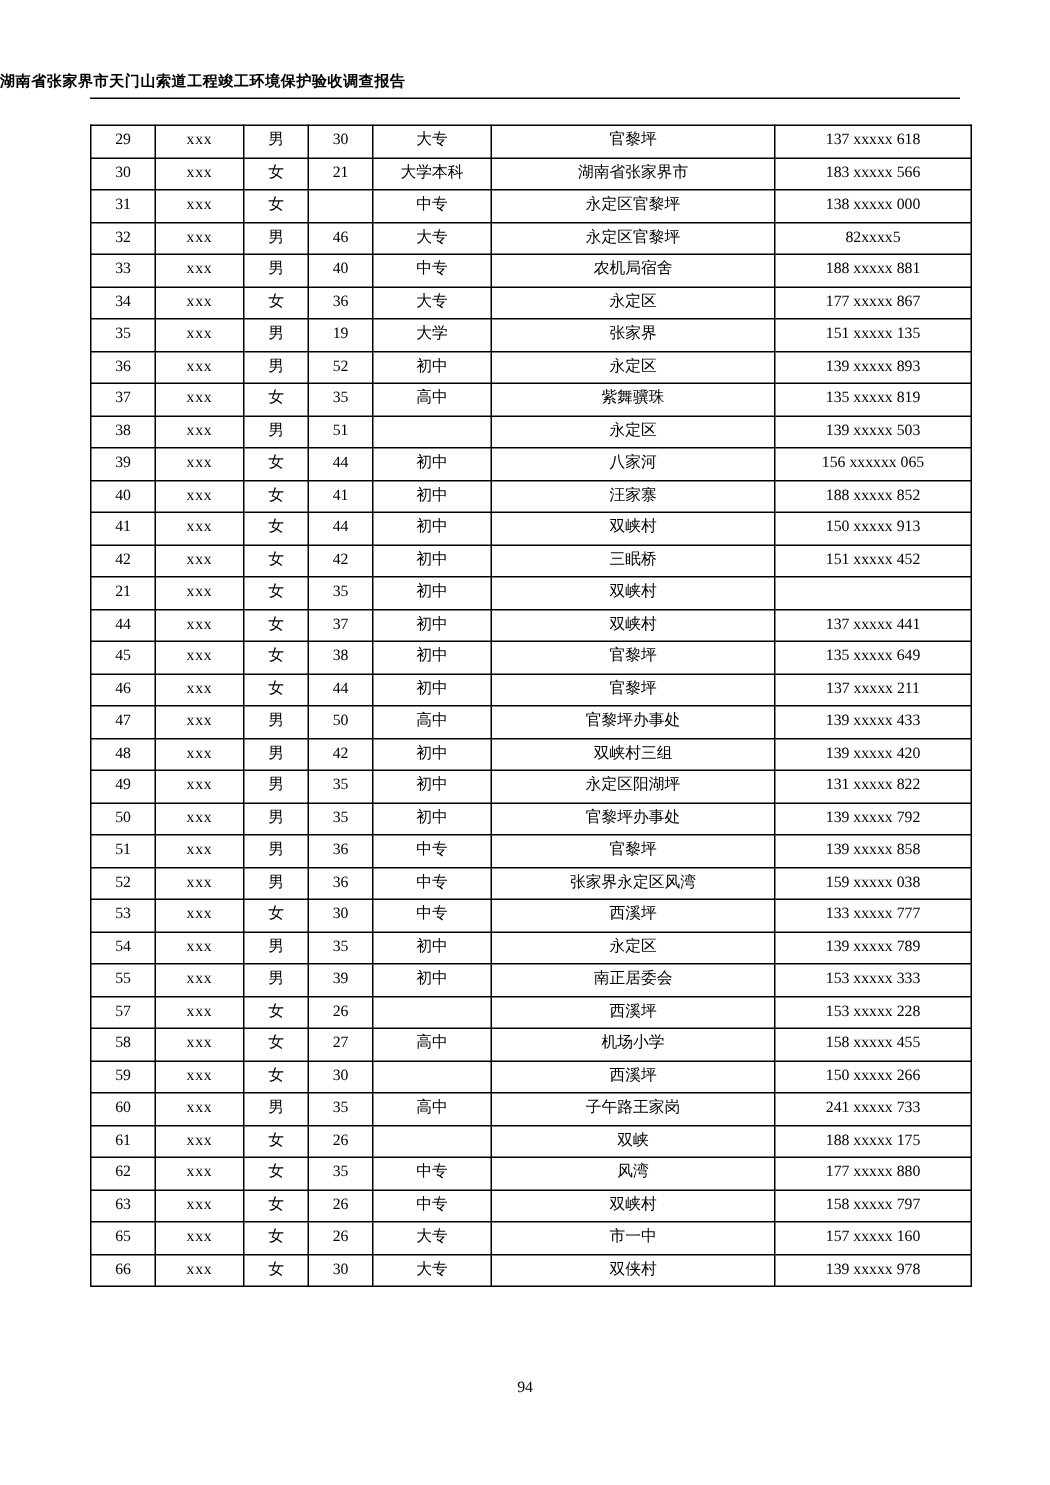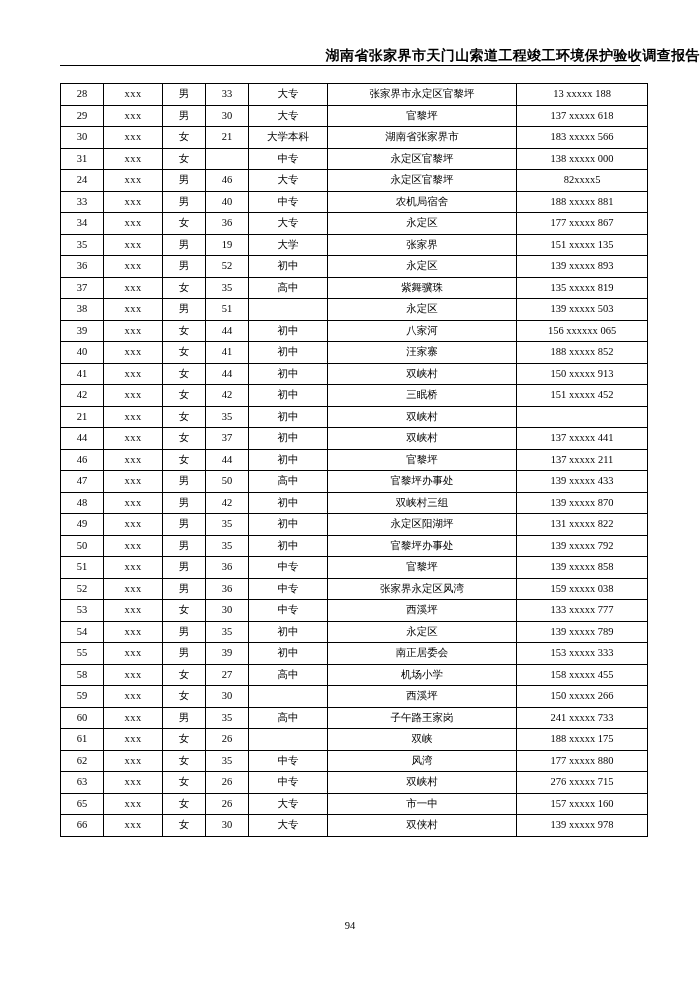--- a/index.html
+++ b/index.html
@@ -20,22 +20,22 @@
     width: 700px;
     height: 990px;
     box-sizing: border-box;
     padding: 0 60px;
   }
   .header {
     position: absolute;
     top: 47px;
     left: 0;
     right: 0;
-    text-align: right;
-    font-size: 14px;
+    text-align: left;
+    font-size: 10px;
     font-weight: bold;
     letter-spacing: 0.4px;
     font-family: Liberation Sans, sans-serif;
   }
   .header-rule {
     position: absolute;
     top: 65px;
     left: 60px;
     right: 60px;
     border-bottom: 0.8px solid #000;
@@ -79,29 +79,20 @@
 <body>
 
 <div class="page">
 
   <div class="header">湖南省张家界市天门山索道工程竣工环境保护验收调查报告</div>
   <div class="header-rule"></div>
 
   <table class="data">
     <tbody>
         <tr>
-          <td class="c-num">28</td>
-          <td class="c-name">xxx</td>
-          <td class="c-sex">男</td>
-          <td class="c-age">33</td>
-          <td class="c-edu">大专</td>
-          <td class="c-addr">张家界市永定区官黎坪</td>
-          <td class="c-phone">13 xxxxx 188</td>
-        </tr>
-        <tr>
           <td class="c-num">29</td>
           <td class="c-name">xxx</td>
           <td class="c-sex">男</td>
           <td class="c-age">30</td>
           <td class="c-edu">大专</td>
           <td class="c-addr">官黎坪</td>
           <td class="c-phone">137 xxxxx 618</td>
         </tr>
         <tr>
           <td class="c-num">30</td>
@@ -115,21 +106,21 @@
         <tr>
           <td class="c-num">31</td>
           <td class="c-name">xxx</td>
           <td class="c-sex">女</td>
           <td class="c-age"></td>
           <td class="c-edu">中专</td>
           <td class="c-addr">永定区官黎坪</td>
           <td class="c-phone">138 xxxxx 000</td>
         </tr>
         <tr>
-          <td class="c-num">24</td>
+          <td class="c-num">32</td>
           <td class="c-name">xxx</td>
           <td class="c-sex">男</td>
           <td class="c-age">46</td>
           <td class="c-edu">大专</td>
           <td class="c-addr">永定区官黎坪</td>
           <td class="c-phone">82xxxx5</td>
         </tr>
         <tr>
           <td class="c-num">33</td>
           <td class="c-name">xxx</td>
@@ -232,20 +223,29 @@
         <tr>
           <td class="c-num">44</td>
           <td class="c-name">xxx</td>
           <td class="c-sex">女</td>
           <td class="c-age">37</td>
           <td class="c-edu">初中</td>
           <td class="c-addr">双峡村</td>
           <td class="c-phone">137 xxxxx 441</td>
         </tr>
         <tr>
+          <td class="c-num">45</td>
+          <td class="c-name">xxx</td>
+          <td class="c-sex">女</td>
+          <td class="c-age">38</td>
+          <td class="c-edu">初中</td>
+          <td class="c-addr">官黎坪</td>
+          <td class="c-phone">135 xxxxx 649</td>
+        </tr>
+        <tr>
           <td class="c-num">46</td>
           <td class="c-name">xxx</td>
           <td class="c-sex">女</td>
           <td class="c-age">44</td>
           <td class="c-edu">初中</td>
           <td class="c-addr">官黎坪</td>
           <td class="c-phone">137 xxxxx 211</td>
         </tr>
         <tr>
           <td class="c-num">47</td>
@@ -256,21 +256,21 @@
           <td class="c-addr">官黎坪办事处</td>
           <td class="c-phone">139 xxxxx 433</td>
         </tr>
         <tr>
           <td class="c-num">48</td>
           <td class="c-name">xxx</td>
           <td class="c-sex">男</td>
           <td class="c-age">42</td>
           <td class="c-edu">初中</td>
           <td class="c-addr">双峡村三组</td>
-          <td class="c-phone">139 xxxxx 870</td>
+          <td class="c-phone">139 xxxxx 420</td>
         </tr>
         <tr>
           <td class="c-num">49</td>
           <td class="c-name">xxx</td>
           <td class="c-sex">男</td>
           <td class="c-age">35</td>
           <td class="c-edu">初中</td>
           <td class="c-addr">永定区阳湖坪</td>
           <td class="c-phone">131 xxxxx 822</td>
         </tr>
@@ -320,20 +320,29 @@
           <td class="c-phone">139 xxxxx 789</td>
         </tr>
         <tr>
           <td class="c-num">55</td>
           <td class="c-name">xxx</td>
           <td class="c-sex">男</td>
           <td class="c-age">39</td>
           <td class="c-edu">初中</td>
           <td class="c-addr">南正居委会</td>
           <td class="c-phone">153 xxxxx 333</td>
+        </tr>
+        <tr>
+          <td class="c-num">57</td>
+          <td class="c-name">xxx</td>
+          <td class="c-sex">女</td>
+          <td class="c-age">26</td>
+          <td class="c-edu"></td>
+          <td class="c-addr">西溪坪</td>
+          <td class="c-phone">153 xxxxx 228</td>
         </tr>
         <tr>
           <td class="c-num">58</td>
           <td class="c-name">xxx</td>
           <td class="c-sex">女</td>
           <td class="c-age">27</td>
           <td class="c-edu">高中</td>
           <td class="c-addr">机场小学</td>
           <td class="c-phone">158 xxxxx 455</td>
         </tr>
@@ -373,21 +382,21 @@
           <td class="c-addr">风湾</td>
           <td class="c-phone">177 xxxxx 880</td>
         </tr>
         <tr>
           <td class="c-num">63</td>
           <td class="c-name">xxx</td>
           <td class="c-sex">女</td>
           <td class="c-age">26</td>
           <td class="c-edu">中专</td>
           <td class="c-addr">双峡村</td>
-          <td class="c-phone">276 xxxxx 715</td>
+          <td class="c-phone">158 xxxxx 797</td>
         </tr>
         <tr>
           <td class="c-num">65</td>
           <td class="c-name">xxx</td>
           <td class="c-sex">女</td>
           <td class="c-age">26</td>
           <td class="c-edu">大专</td>
           <td class="c-addr">市一中</td>
           <td class="c-phone">157 xxxxx 160</td>
         </tr>

